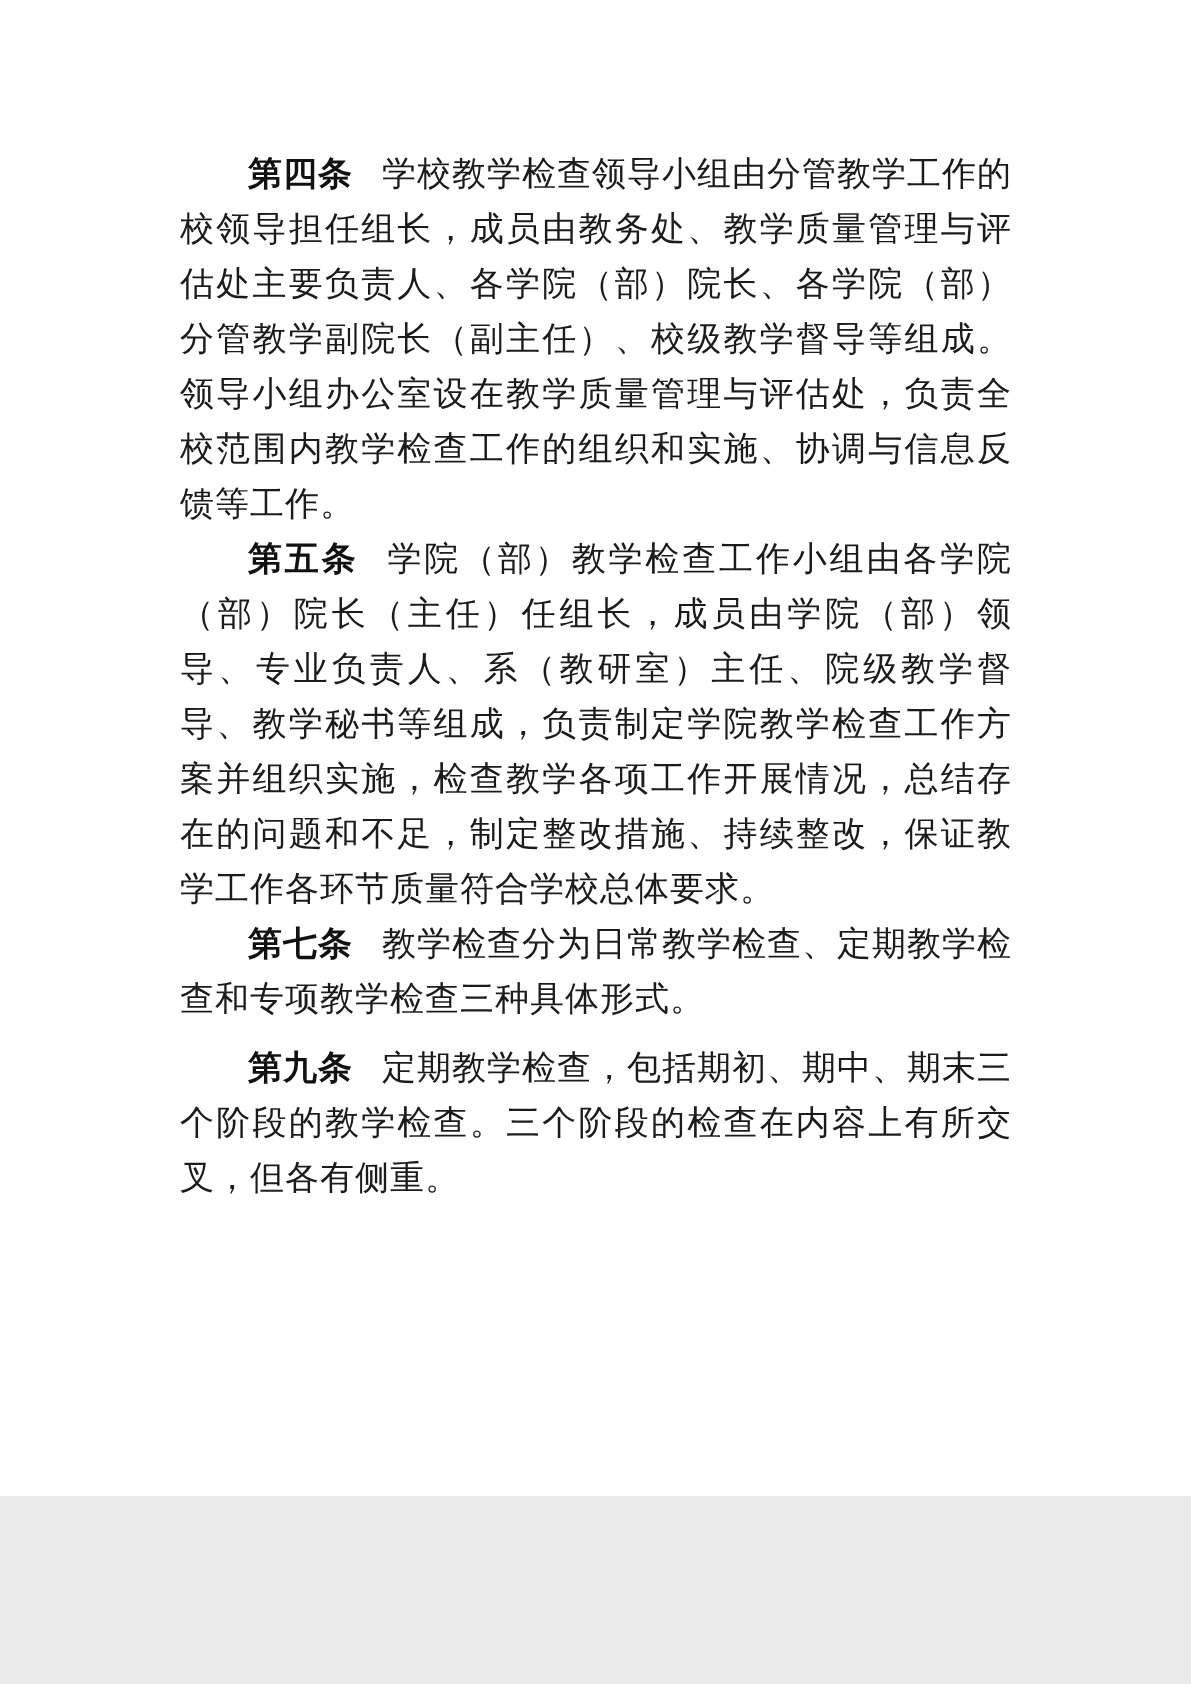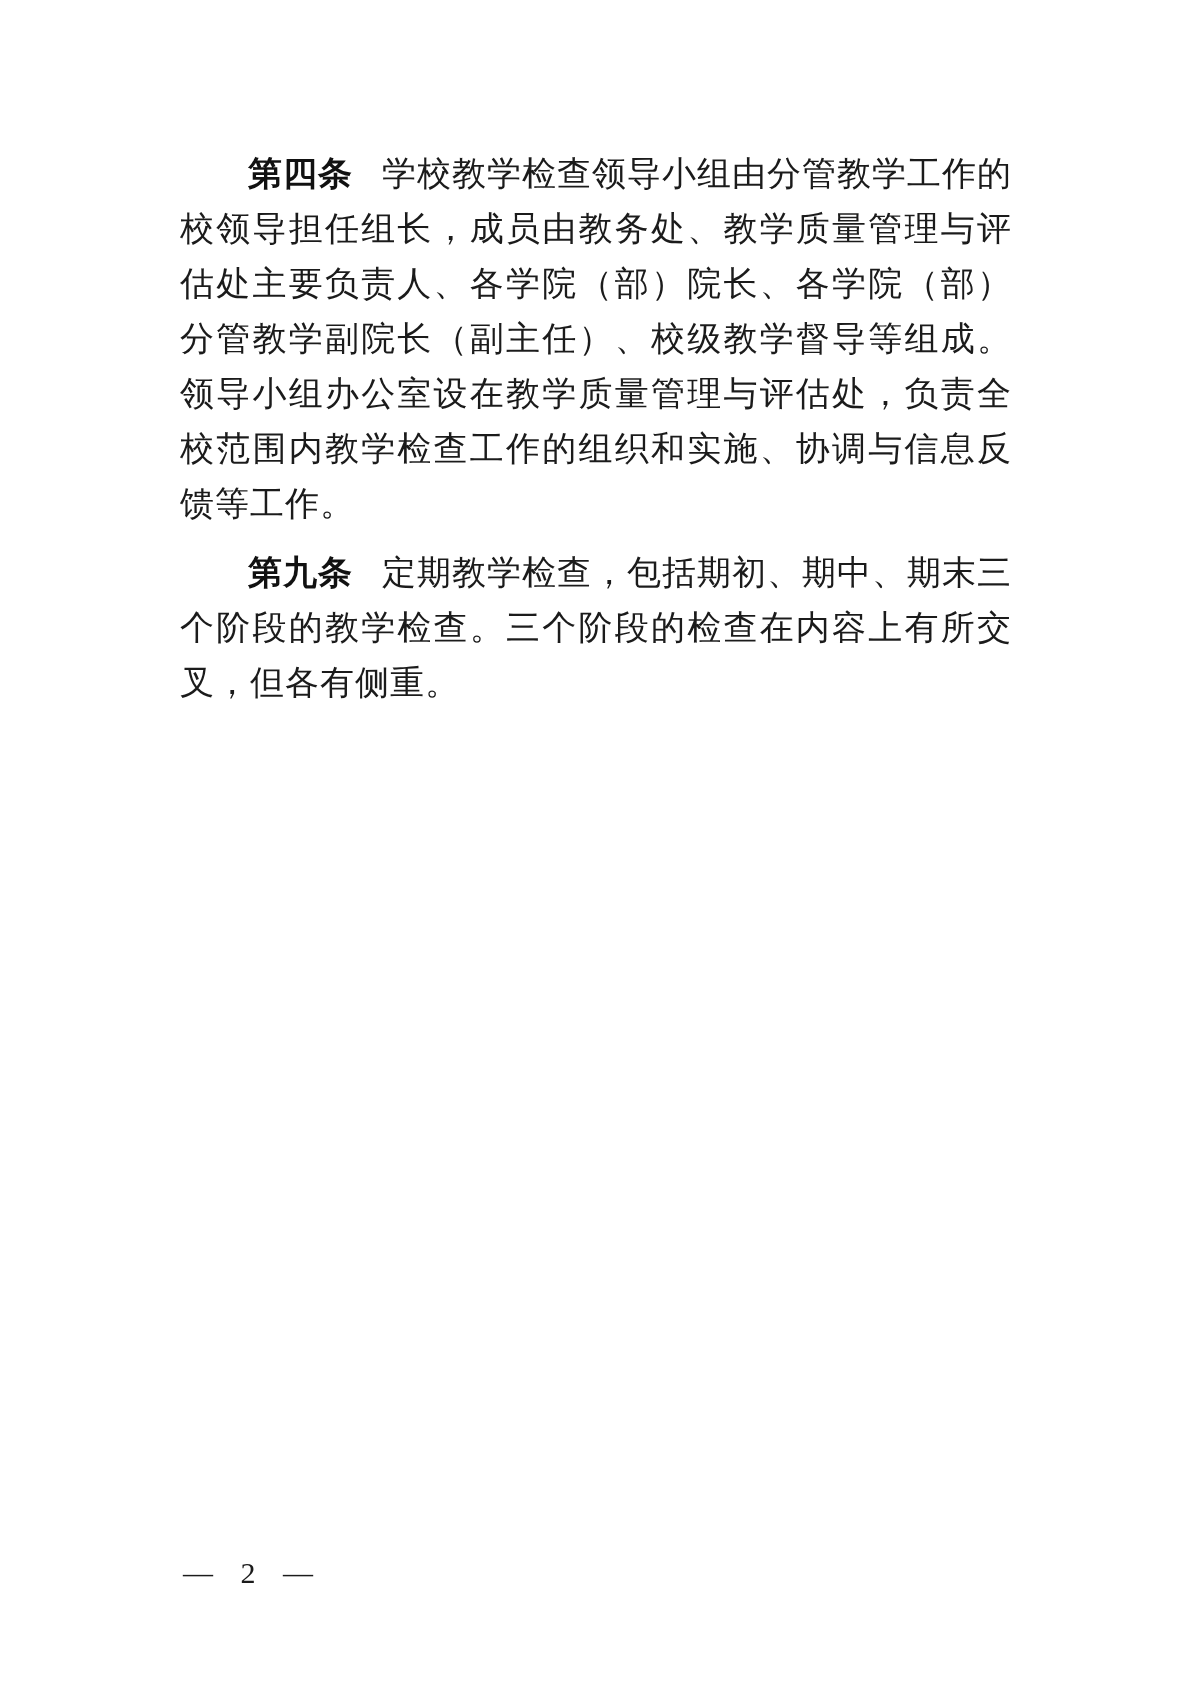--- a/index.html
+++ b/index.html
@@ -3,21 +3,21 @@
 <meta charset="utf-8">
 <style>
   html, body {
     margin: 0;
     padding: 0;
     background: #e9e9e9;
   }
   .page {
     position: relative;
     width: 1191px;
-    height: 1684px;
+    height: 1496px;
     margin: 0 auto;
     background: #ffffff;
     overflow: hidden;
     font-family: "Liberation Serif", "DejaVu Serif", serif;
   }
   .text-block {
     position: absolute;
     left: 180px;
     top: 146px;
     width: 832px;
@@ -54,22 +54,28 @@
 <body>
 
 <div class="page">
 
   <div class="text-block">
 
     <p class="article">
       <span class="article-heading">第四条</span><span class="article-body">学校教学检查领导小组由分管教学工作的校领导担任组长，成员由教务处、教学质量管理与评估处主要负责人、各学院（部）院长、各学院（部）分管教学副院长（副主任）、校级教学督导等组成。领导小组办公室设在教学质量管理与评估处，负责全校范围内教学检查工作的组织和实施、协调与信息反馈等工作。</span>
     </p>
 
+    <p class="article">
+      <span class="article-heading">第五条</span><span class="article-body">学院（部）教学检查工作小组由各学院（部）院长（主任）任组长，成员由学院（部）领导、专业负责人、系（教研室）主任、院级教学督导、教学秘书等组成，负责制定学院教学检查工作方案并组织实施，检查教学各项工作开展情况，总结存在的问题和不足，制定整改措施、持续整改，保证教学工作各环节质量符合学校总体要求。</span>
+    </p>
 
 
+    <p class="article">
+      <span class="article-heading">第七条</span><span class="article-body">教学检查分为日常教学检查、定期教学检查和专项教学检查三种具体形式。</span>
+    </p>
 
 
     <p class="article gap-before">
       <span class="article-heading">第九条</span><span class="article-body">定期教学检查，包括期初、期中、期末三个阶段的教学检查。三个阶段的检查在内容上有所交叉，但各有侧重。</span>
     </p>
 
   </div>
 
   <div class="page-footer">— 2 —</div>
 

